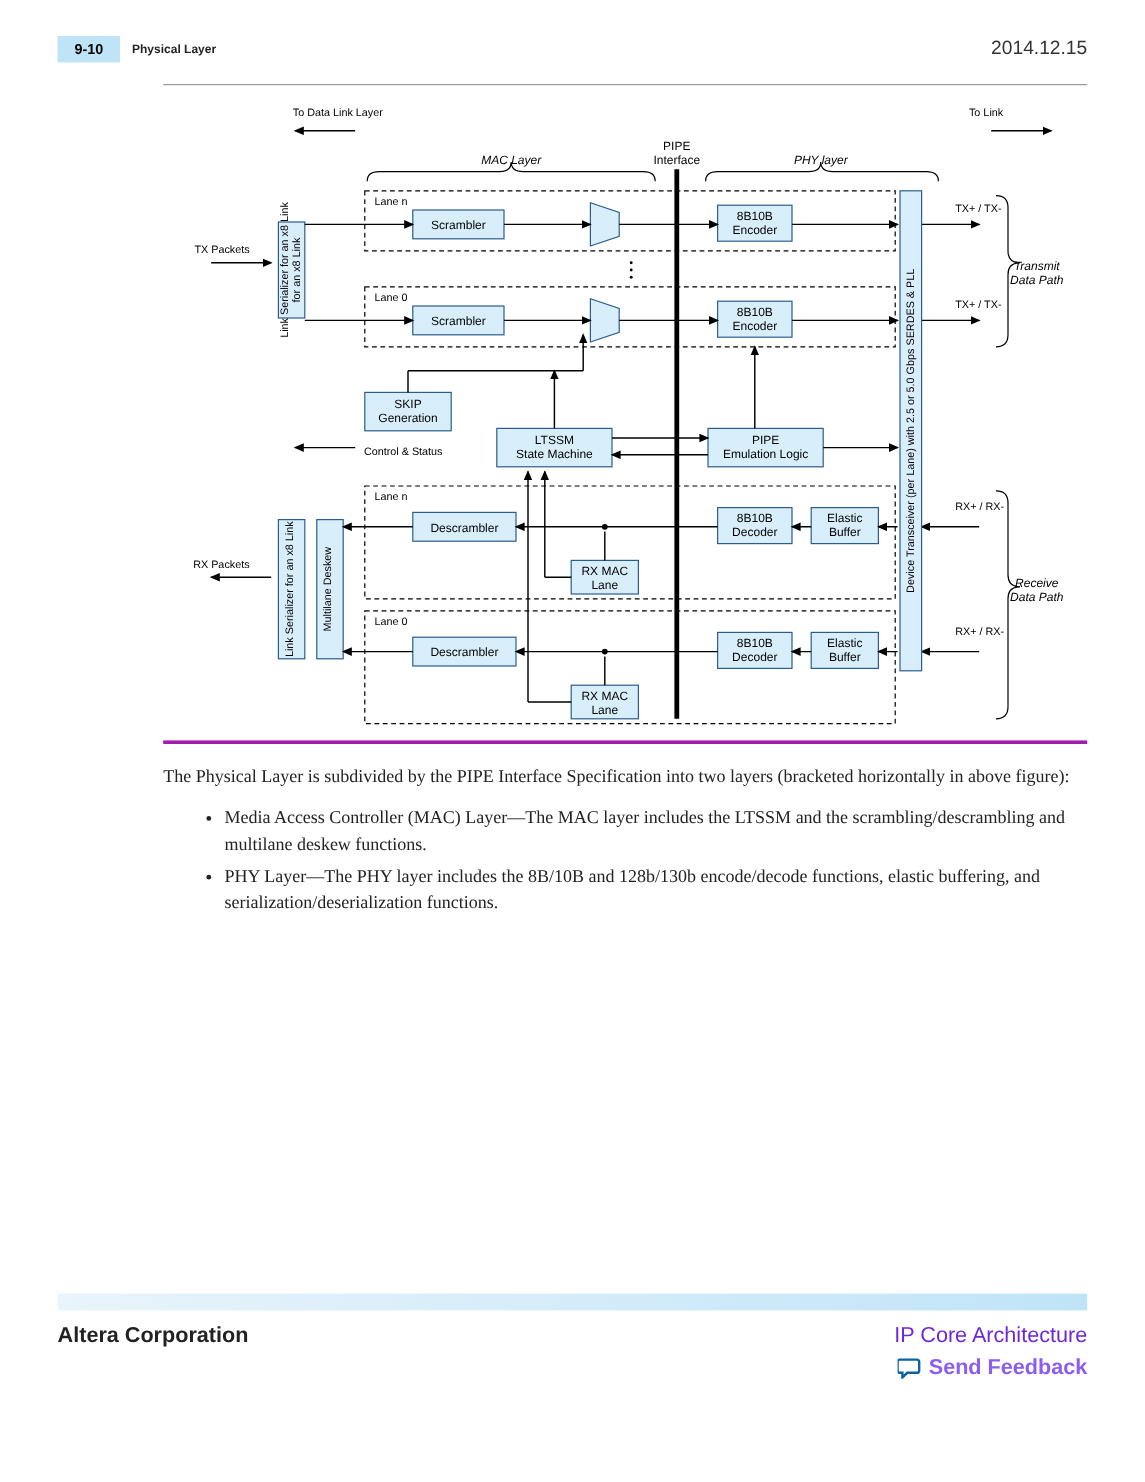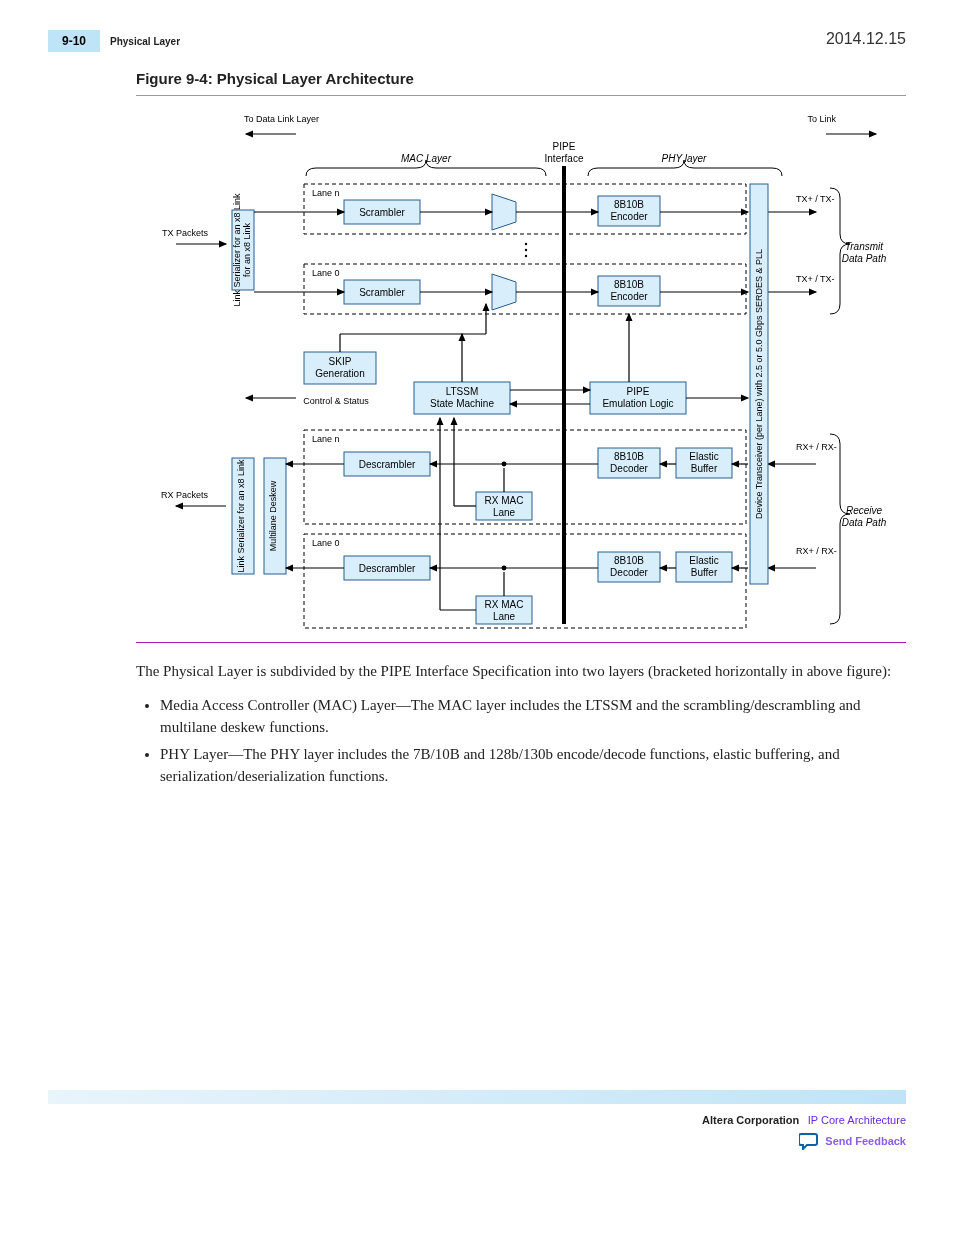--- a/index.html
+++ b/index.html
@@ -12,20 +12,21 @@
     background: #fff;
   }
   .page {
     padding: 30px 48px 20px 48px;
     box-sizing: border-box;
     min-height: 1150px;
     position: relative;
   }
   .header-row {
     display: flex;
+    align-items: center;
     justify-content: space-between;
     font-family: Arial, Helvetica, sans-serif;
     margin-bottom: 18px;
   }
   .pg-badge {
     background: #bfe4f7;
     color: #000;
     font-size: 12px;
     font-weight: bold;
     padding: 4px 14px;
@@ -45,48 +46,48 @@
     font-size: 15px;
     margin: 6px 0 0 88px;
   }
   .figure-rule {
     border: none;
     border-top: 1px solid #999;
     margin: 8px 0 0 88px;
   }
   .diagram-wrap {
     margin: 8px 0 0 88px;
-    border-bottom: 1px solid #a21caf;
+    border-bottom: 3px solid #a21caf;
     padding-bottom: 8px;
   }
   .diagram-wrap svg { display: block; }
   .body-text {
     margin: 18px 0 0 88px;
     line-height: 1.45;
   }
   .body-text p { margin: 0 0 12px 0; font-family: Liberation Serif, serif; }
   .body-text ul { margin: 0 0 12px 0; padding-left: 24px; }
-  .body-text li { margin-bottom: 6px; }
+  .body-text li { margin-bottom: 6px; margin-left: 27px; }
   .footer {
     position: absolute;
     bottom: 0;
     left: 48px;
     right: 48px;
     font-family: Arial, Helvetica, sans-serif;
   }
   .footer-bar {
     height: 14px;
     background: linear-gradient(to right, #e9f4fb 0%, #bfe4f7 100%);
     margin-bottom: 10px;
   }
   .footer-row {
     display: flex;
-    justify-content: flex-end;
+    justify-content: space-between;
     align-items: flex-start;
-    font-size: 11px;
+    font-size: 18px;
   }
   .footer-left { font-weight: bold; }
   .footer-right { text-align: right; }
   .footer-right a, .footer-right .link {
     color: #6d28d9;
     text-decoration: none;
     font-weight: normal;
     display: block;
     margin-bottom: 6px;
   }
@@ -115,21 +116,20 @@
 <div class="page">
 
   <div class="header-row">
     <div style="display:flex;align-items:center;">
       <span class="pg-badge">9-10</span>
       <span class="section-title">Physical Layer</span>
     </div>
     <span class="header-date">2014.12.15</span>
   </div>
 
-  <div class="figure-title">Figure 9-4: Physical Layer Architecture</div>
   <hr class="figure-rule">
 
   <div class="diagram-wrap">
     <svg width="760" height="530" viewBox="0 0 760 530">
       <defs>
         <marker id="ah" markerWidth="8" markerHeight="8" refX="6" refY="3" orient="auto">
           <path d="M0,0 L7,3 L0,6 Z" fill="#000"></path>
         </marker>
       </defs>
 
@@ -280,21 +280,21 @@
       <text class="dtxt-i" x="728" y="410" text-anchor="start">Receive</text>
       <text class="dtxt-i" x="728" y="422" text-anchor="start">Data Path</text>
 
     </svg>
   </div>
 
   <div class="body-text">
     <p>The Physical Layer is subdivided by the PIPE Interface Specification into two layers (bracketed horizon­tally in above figure):</p>
     <ul>
       <li>Media Access Controller (MAC) Layer—The MAC layer includes the LTSSM and the scrambling/descrambling and multilane deskew functions.</li>
-      <li>PHY Layer—The PHY layer includes the 7B/10B and 128b/130b encode/decode functions, elastic buffering, and serialization/deserialization functions.</li>
+      <li>PHY Layer—The PHY layer includes the 8B/10B and 128b/130b encode/decode functions, elastic buffering, and serialization/deserialization functions.</li>
     </ul>
   </div>
 
   <div class="footer">
     <div class="footer-bar"></div>
     <div class="footer-row">
       <div class="footer-left">Altera Corporation</div>
       <div class="footer-right">
         <a class="link">IP Core Architecture</a>
         <div class="feedback">

